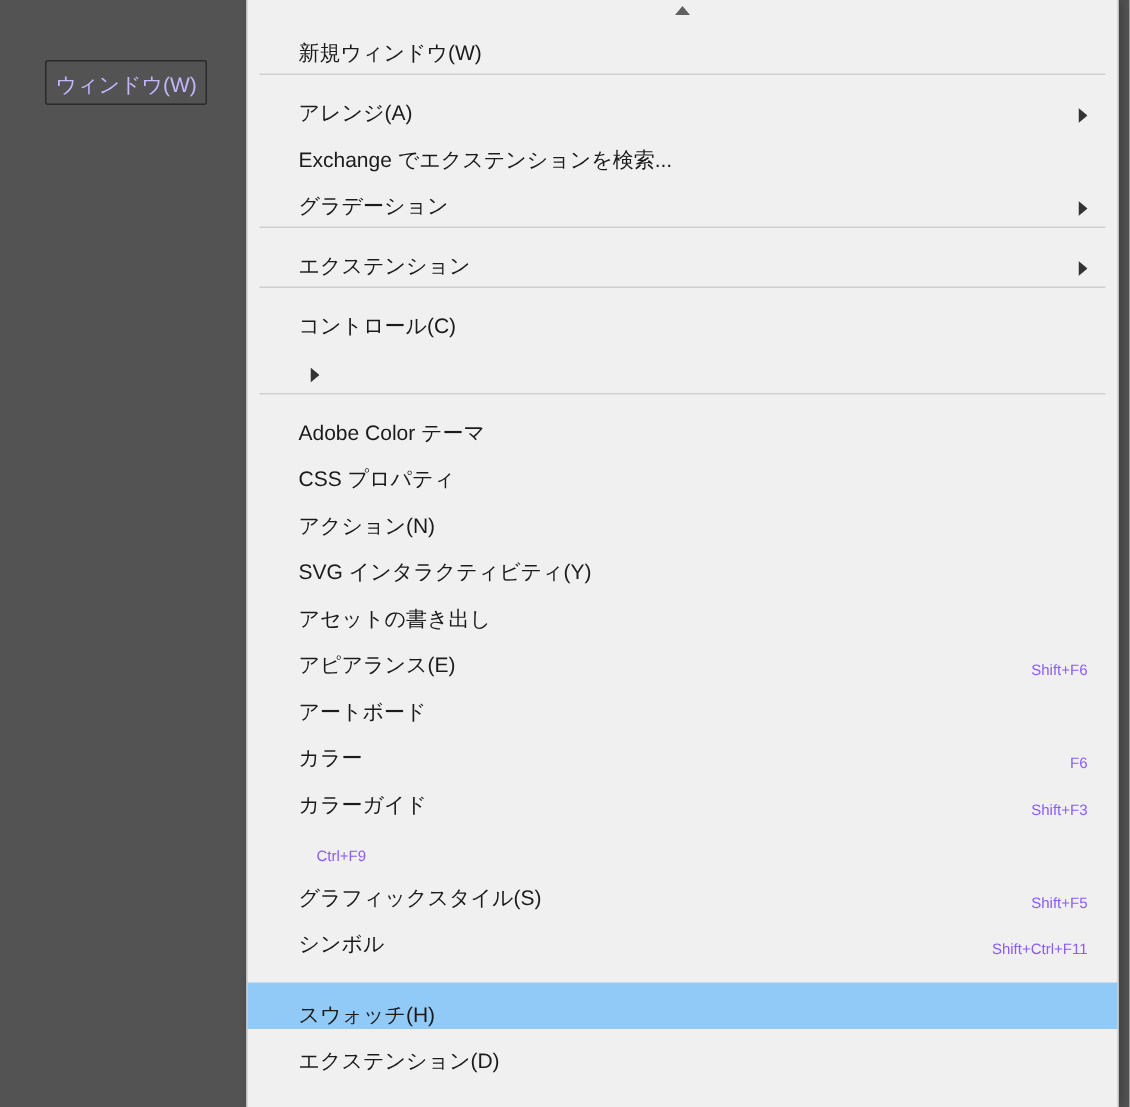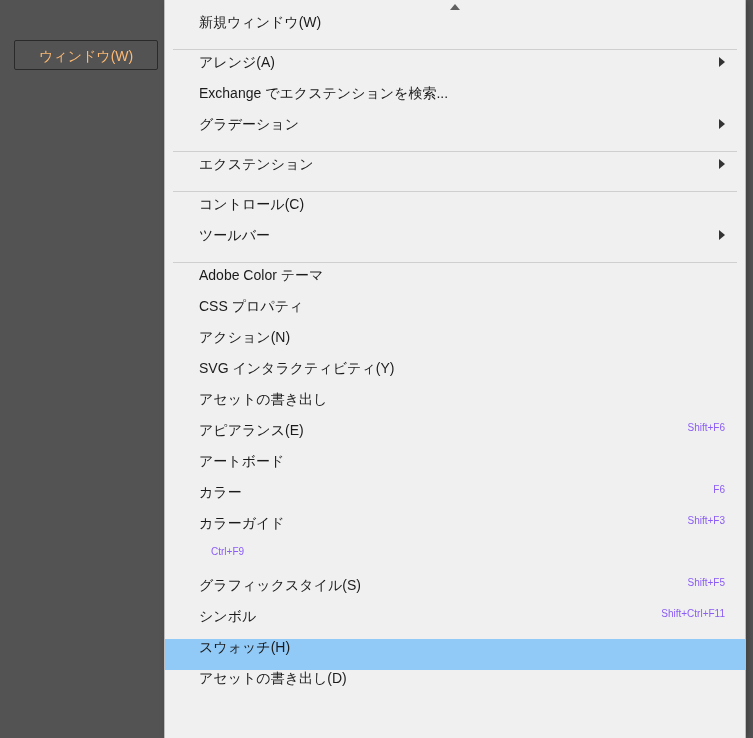--- a/index.html
+++ b/index.html
@@ -8,25 +8,25 @@
     height: 738px;
     background: #535353;
     font-family: "Meiryo", "Hiragino Sans", sans-serif;
     font-size: 14px;
     overflow: hidden;
     position: relative;
   }
   .menu-header {
     position: absolute;
     top: 40px;
-    left: 14px;
+    left: 30px;
     height: 30px;
     line-height: 30px;
-    padding: 0 24px;
-    color: #fdba74;
+    padding: 0 6px;
+    color: #c4b5fd;
     background: #535353;
     border: 1px solid #2a2a2a;
     border-radius: 2px;
     font-size: 14px;
   }
   .dropdown {
     position: absolute;
     top: 0;
     left: 164px;
     width: 582px;
@@ -41,27 +41,28 @@
     display: flex;
     align-items: center;
     justify-content: center;
     color: #606060;
   }
   .scroll-arrow svg { display: block; }
   .menu-list { }
   .menu-item {
     height: 31px;
     display: flex;
-    align-items: flex-start;
+    align-items: flex-end;
     padding: 0 20px 0 34px;
     color: #1b1b1b;
     cursor: default;
   }
   .menu-item.highlight {
     background: #91c9f7;
+    margin-top: 16px;
   }
   .menu-item .label { flex: 1; white-space: nowrap; }
   .menu-item .shortcut { color: #8b5cf6; font-size: 10px; margin-left: 12px; white-space: nowrap; }
   .menu-item .chev { width: 14px; text-align: right; color: #333; }
   .separator {
     height: 1px;
     margin: 4px 8px;
     background: #cfcfcf;
   }
 </style>
@@ -105,21 +106,20 @@
         <span class="label">エクステンション</span>
         <span class="chev"><svg width="6" height="10" viewBox="0 0 6 10">
             <path d="M0 0 L6 5 L0 10 Z" fill="#333"></path>
           </svg></span>
       </div>
       <div class="separator"></div>
       <div class="menu-item">
         <span class="label">コントロール(C)</span>
       </div>
       <div class="menu-item">
-        <span class="label">ツールバー</span>
         <span class="chev"><svg width="6" height="10" viewBox="0 0 6 10">
             <path d="M0 0 L6 5 L0 10 Z" fill="#333"></path>
           </svg></span>
       </div>
       <div class="separator"></div>
       <div class="menu-item">
         <span class="label">Adobe Color テーマ</span>
       </div>
       <div class="menu-item">
         <span class="label">CSS プロパティ</span>
@@ -156,17 +156,17 @@
         <span class="shortcut">Shift+F5</span>
       </div>
       <div class="menu-item">
         <span class="label">シンボル</span>
         <span class="shortcut">Shift+Ctrl+F11</span>
       </div>
       <div class="menu-item highlight">
         <span class="label">スウォッチ(H)</span>
       </div>
       <div class="menu-item">
-        <span class="label">アセットの書き出し(D)</span>
+        <span class="label">エクステンション(D)</span>
       </div>
     </div>
 
 </div>
 
 </body></html>

